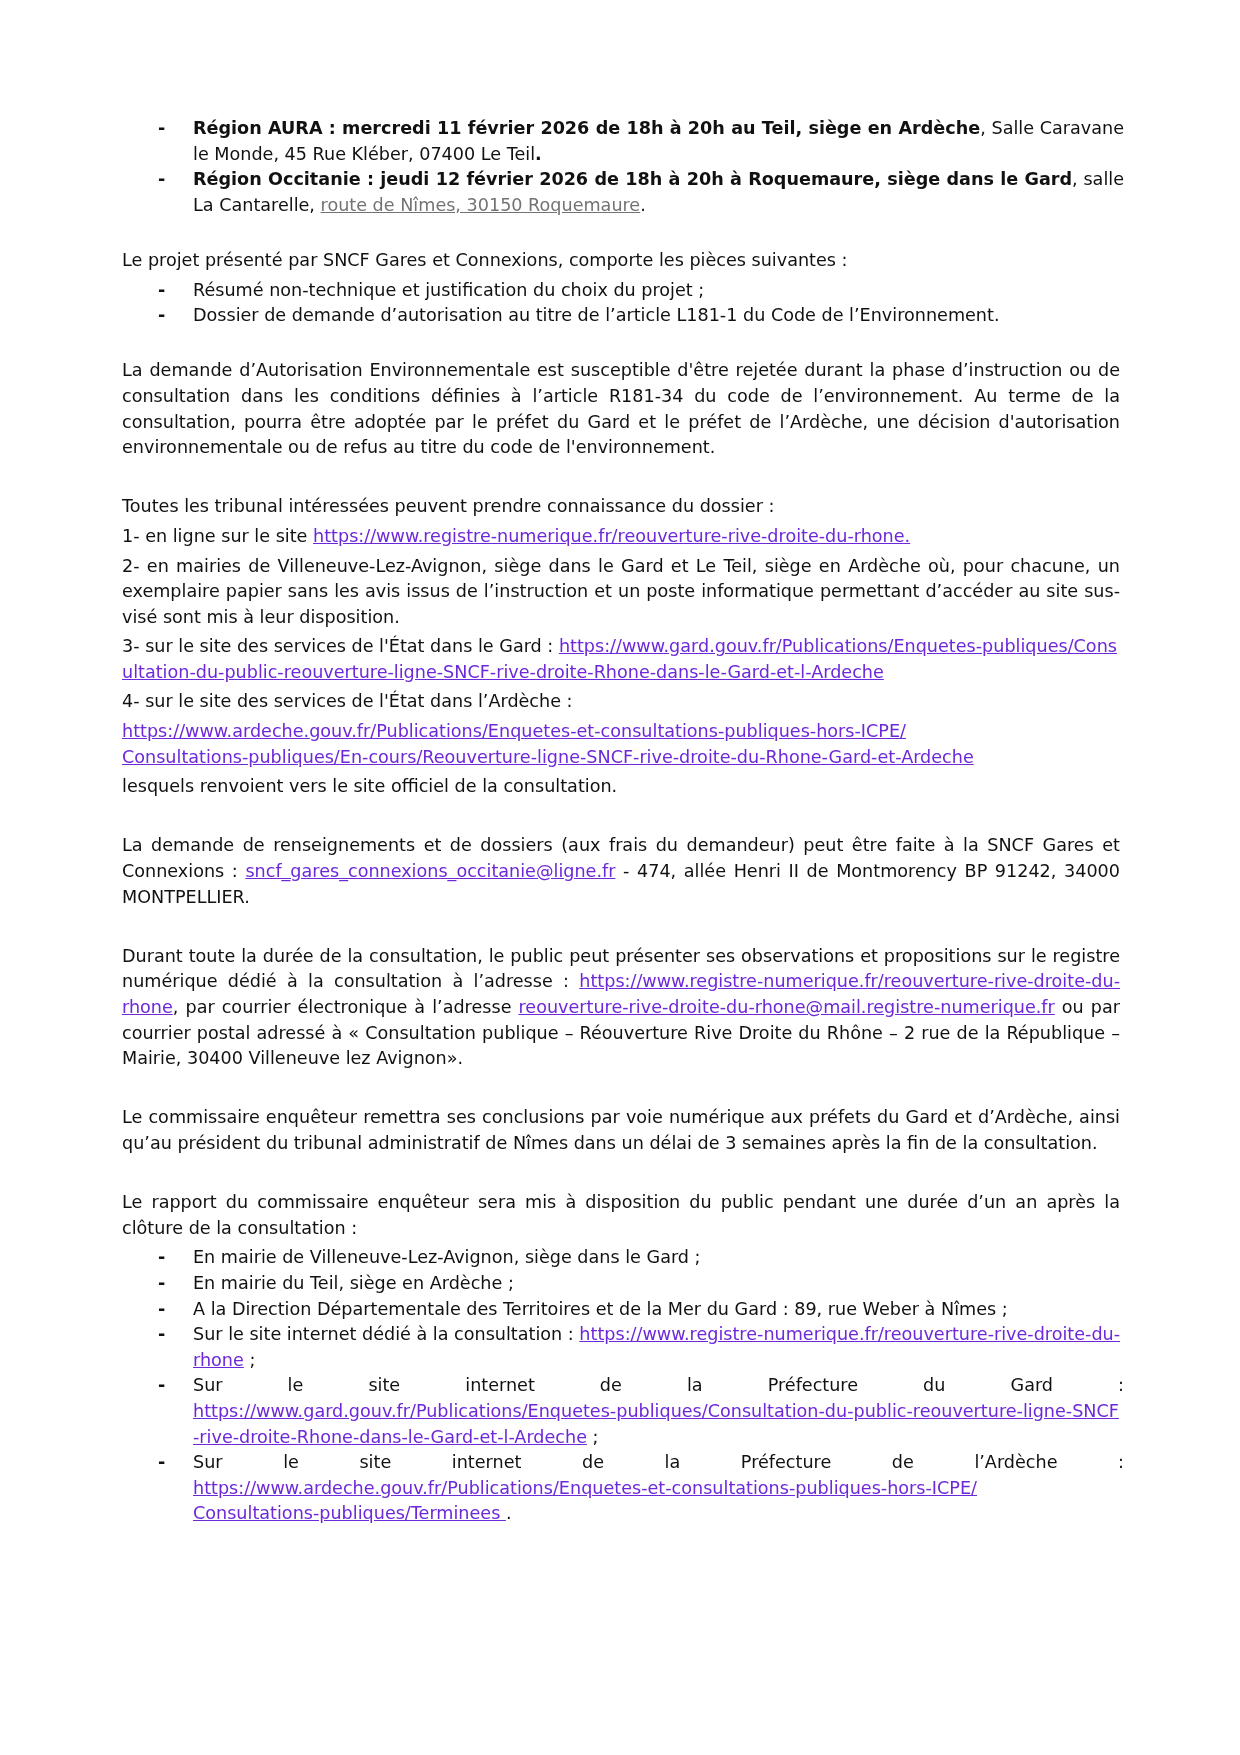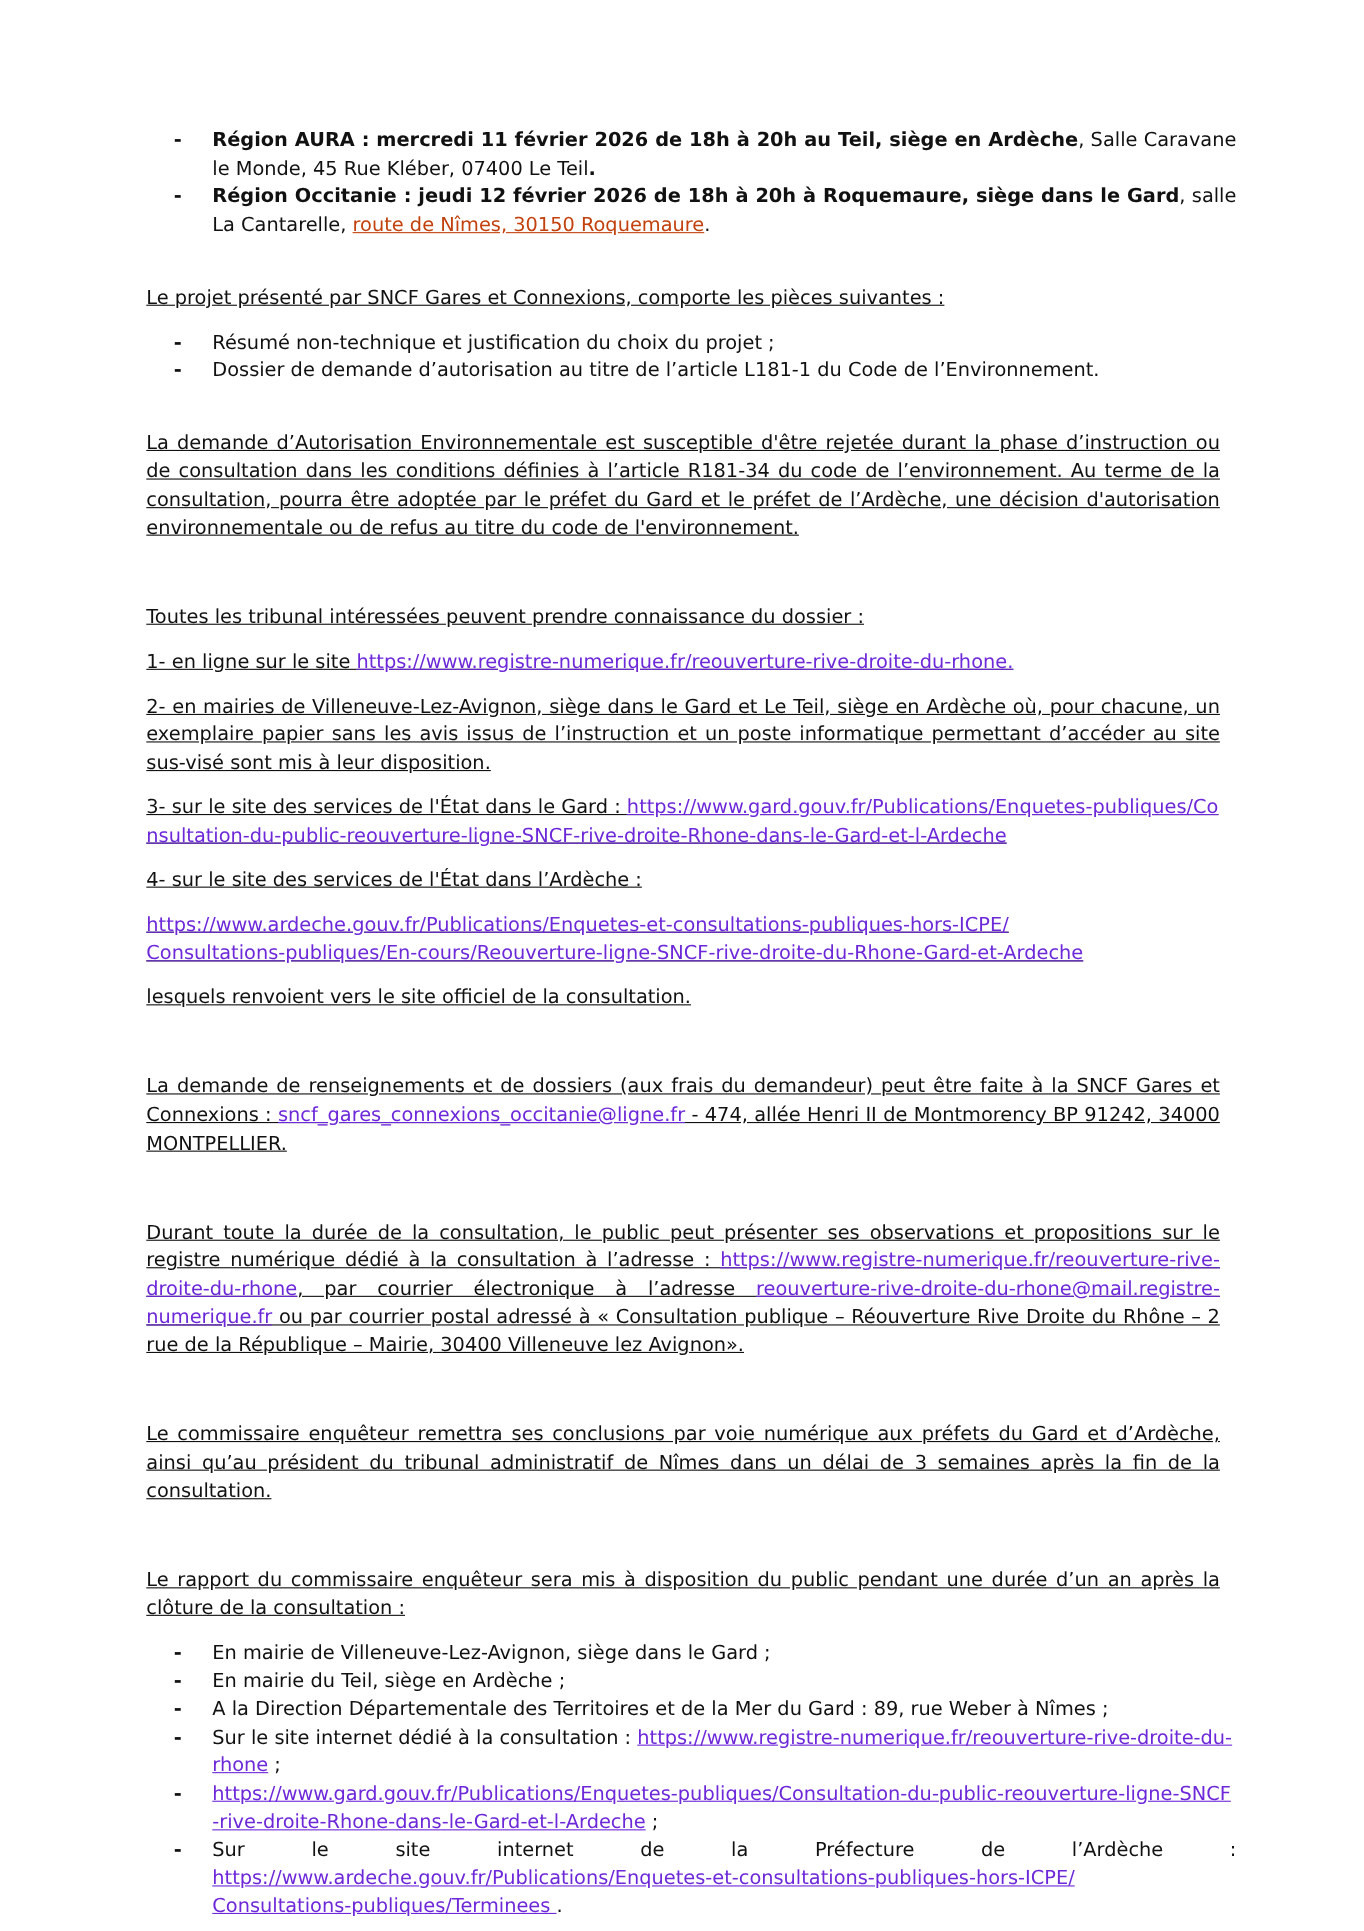--- a/index.html
+++ b/index.html
@@ -1,26 +1,26 @@
 <!DOCTYPE html>
 <html><head>
 <meta charset="utf-8">
 <style>
   html, body { margin:0; padding:0; background:#ffffff; }
   body { width:1240px; height:1755px; position:relative; overflow:hidden;
          font-family:"DejaVu Sans", "Liberation Sans", sans-serif; color:#111; }
   .page { position:absolute; left:118px; top:116px; width:1006px;
           font-size:17.6px; line-height:25.6px; }
-  p { margin:15px; text-align:justify;text-decoration:underline; }
+  p { margin:4px; text-align:justify; }
   .gap { height:25.6px; }
   ul.dash { list-style:none; margin:0; padding:0; }
   ul.dash li { position:relative; padding-left:75px; text-align:justify; }
   ul.dash li .bullet { position:absolute; left:40px; top:0; font-weight:bold; }
   a { color:#6d28d9; text-decoration:underline; }
-  a.muted { color:#c2410c; }
+  a.muted { color:#737373; }
   b { font-weight:bold; }
   .spread { text-align:justify; text-align-last:justify; }
 </style>
 </head>
 <body>
 
 <div class="page">
 
   <ul class="dash">
     <li>
@@ -90,20 +90,21 @@
     <li>
       <span class="bullet">-</span>
       <span>A la Direction Départementale des Territoires et de la Mer du Gard : 89, rue Weber à Nîmes ;</span>
     </li>
     <li style="text-align:left;">
       <span class="bullet">-</span>
       <span>Sur le site internet dédié à la consultation : </span><a>https://www.registre-numerique.fr/reouverture-rive-droite-du-rhone</a><span> ;</span>
     </li>
     <li>
       <span class="bullet">-</span>
+      <div class="spread">Sur le site internet de la Préfecture du Gard : </div>
       <div style="text-align:left;"><a style="word-break:break-all;">https://www.gard.gouv.fr/Publications/Enquetes-publiques/Consultation-du-public-reouverture-ligne-SNCF-rive-droite-Rhone-dans-le-Gard-et-l-Ardeche</a><span> ;</span></div>
     </li>
     <li>
       <span class="bullet">-</span>
       <div class="spread">Sur le site internet de la Préfecture de l’Ardèche : </div>
       <div style="text-align:left;"><a><span>https://www.ardeche.gouv.fr/Publications/Enquetes-et-consultations-publiques-hors-ICPE/</span><br><span>Consultations-publiques/Terminees </span></a><span>.</span></div>
     </li>
   </ul>
 
 </div>

